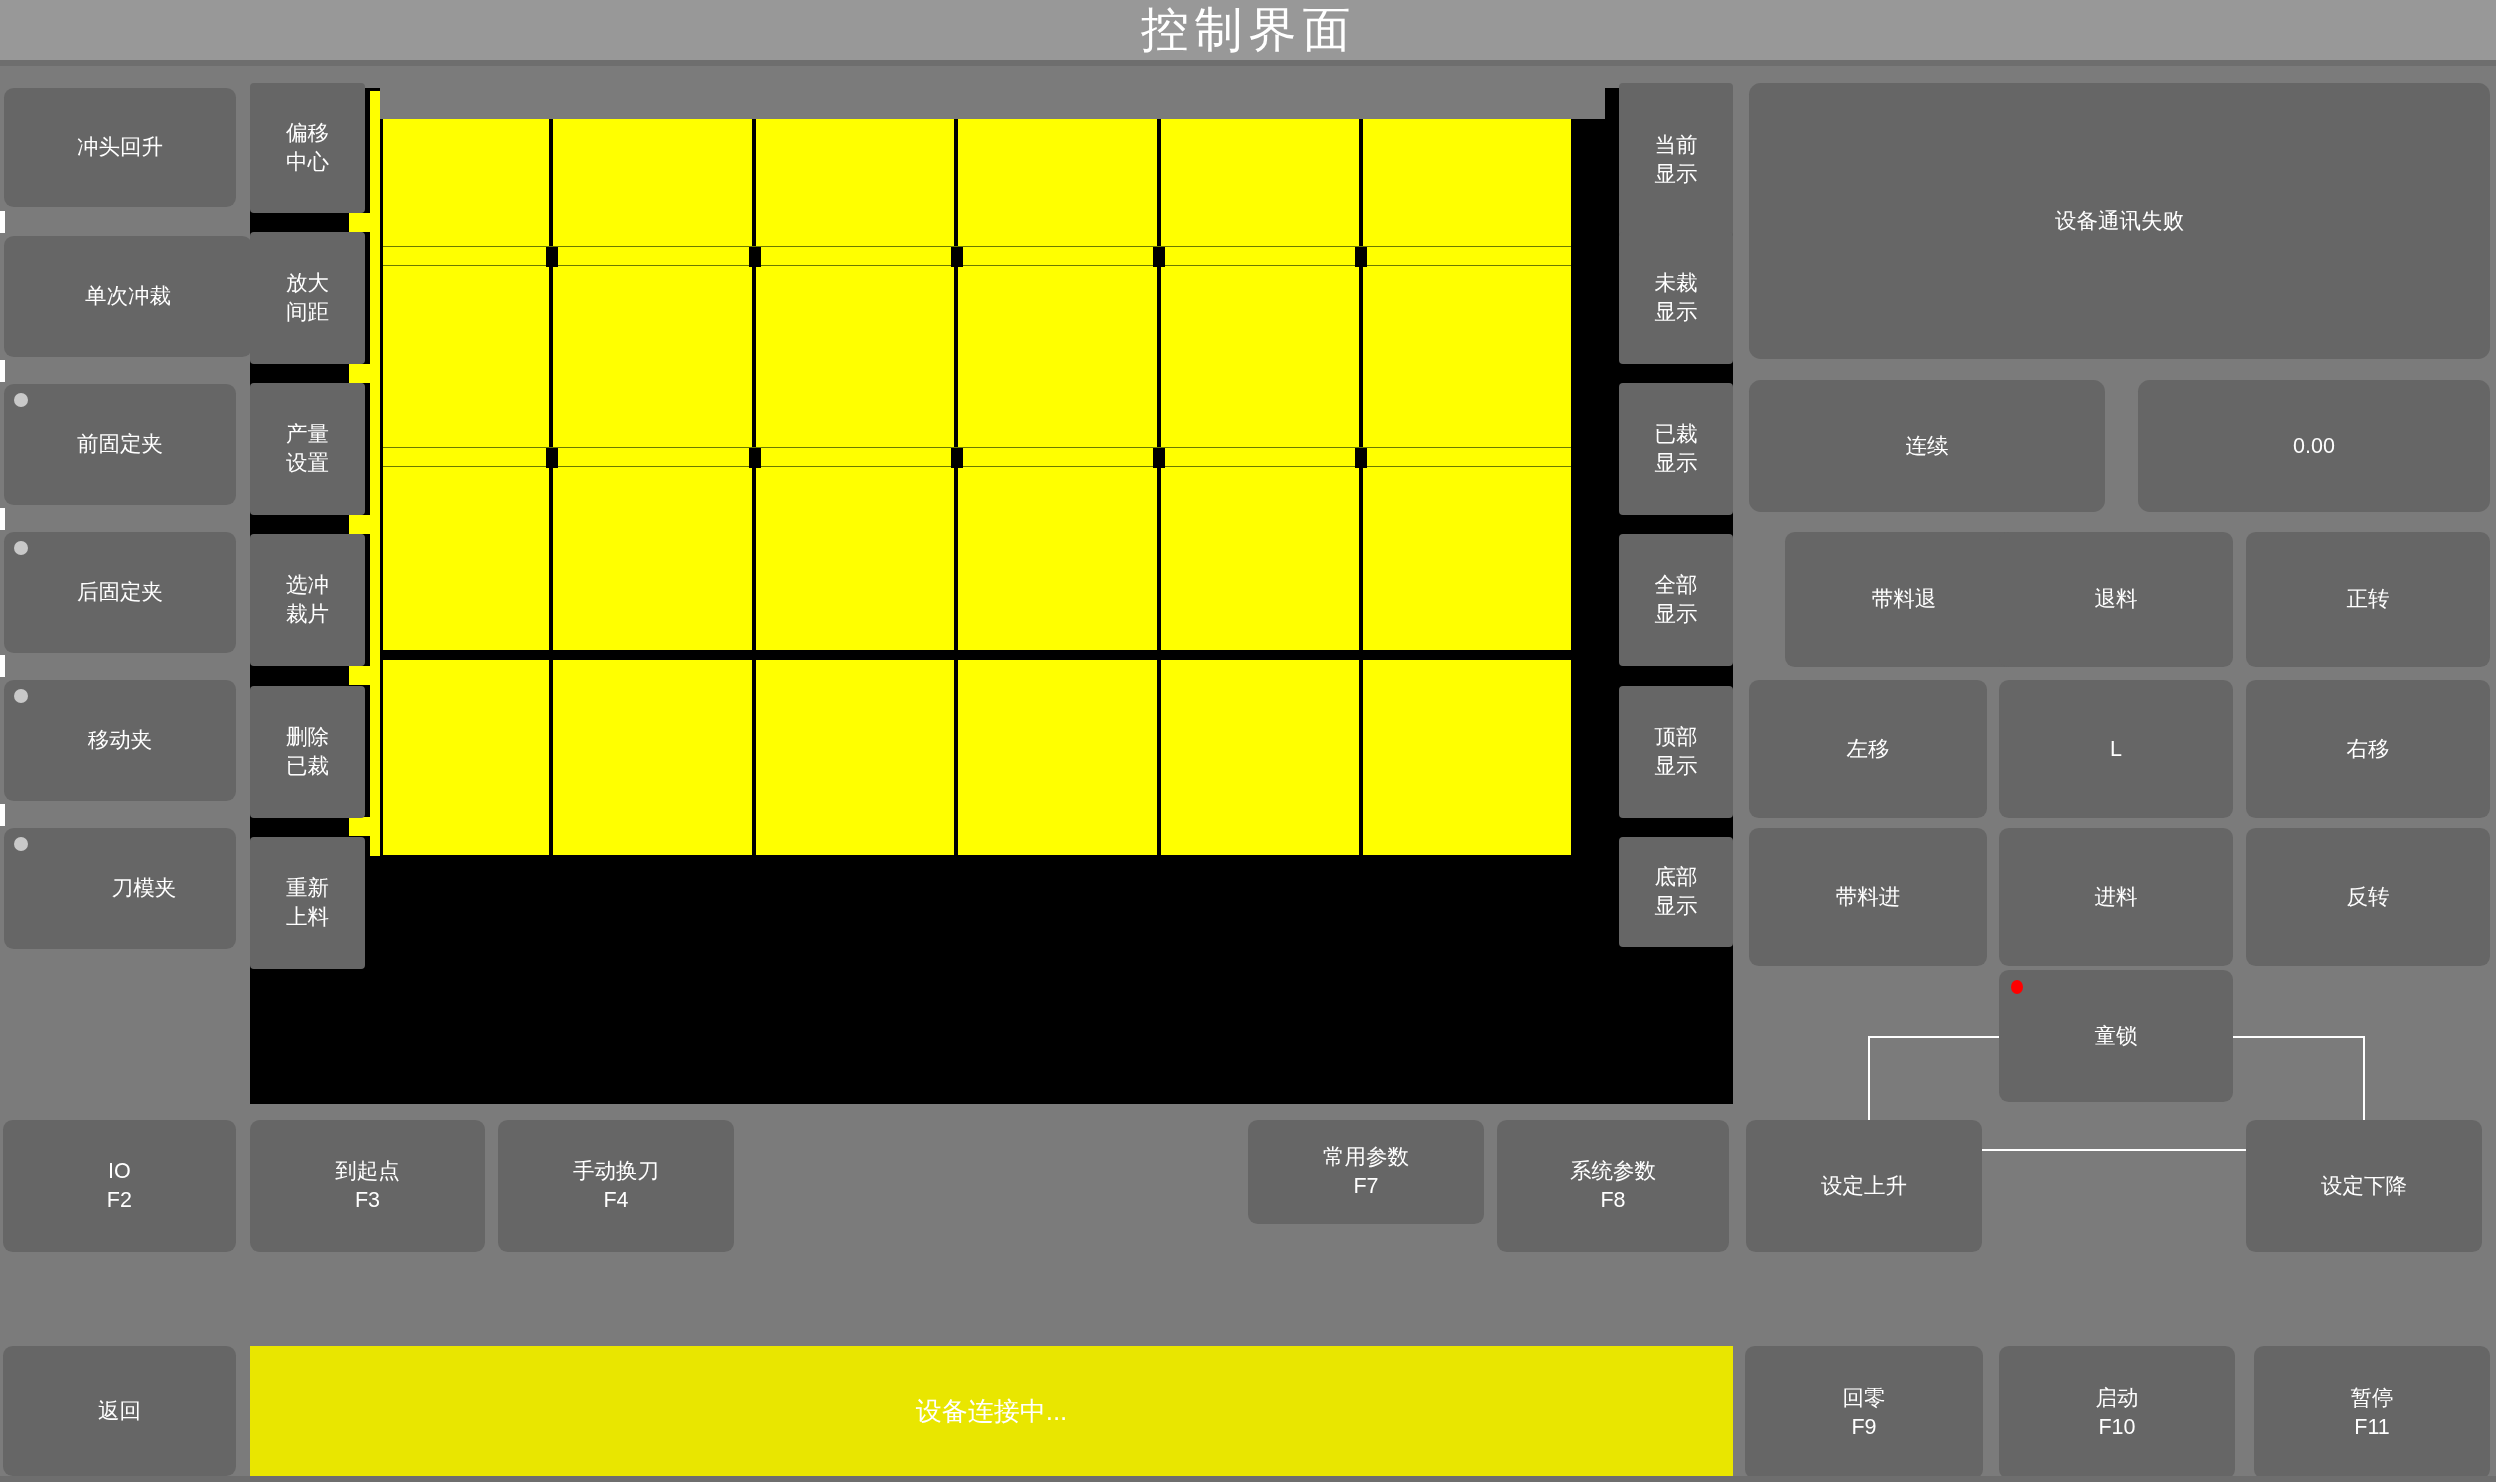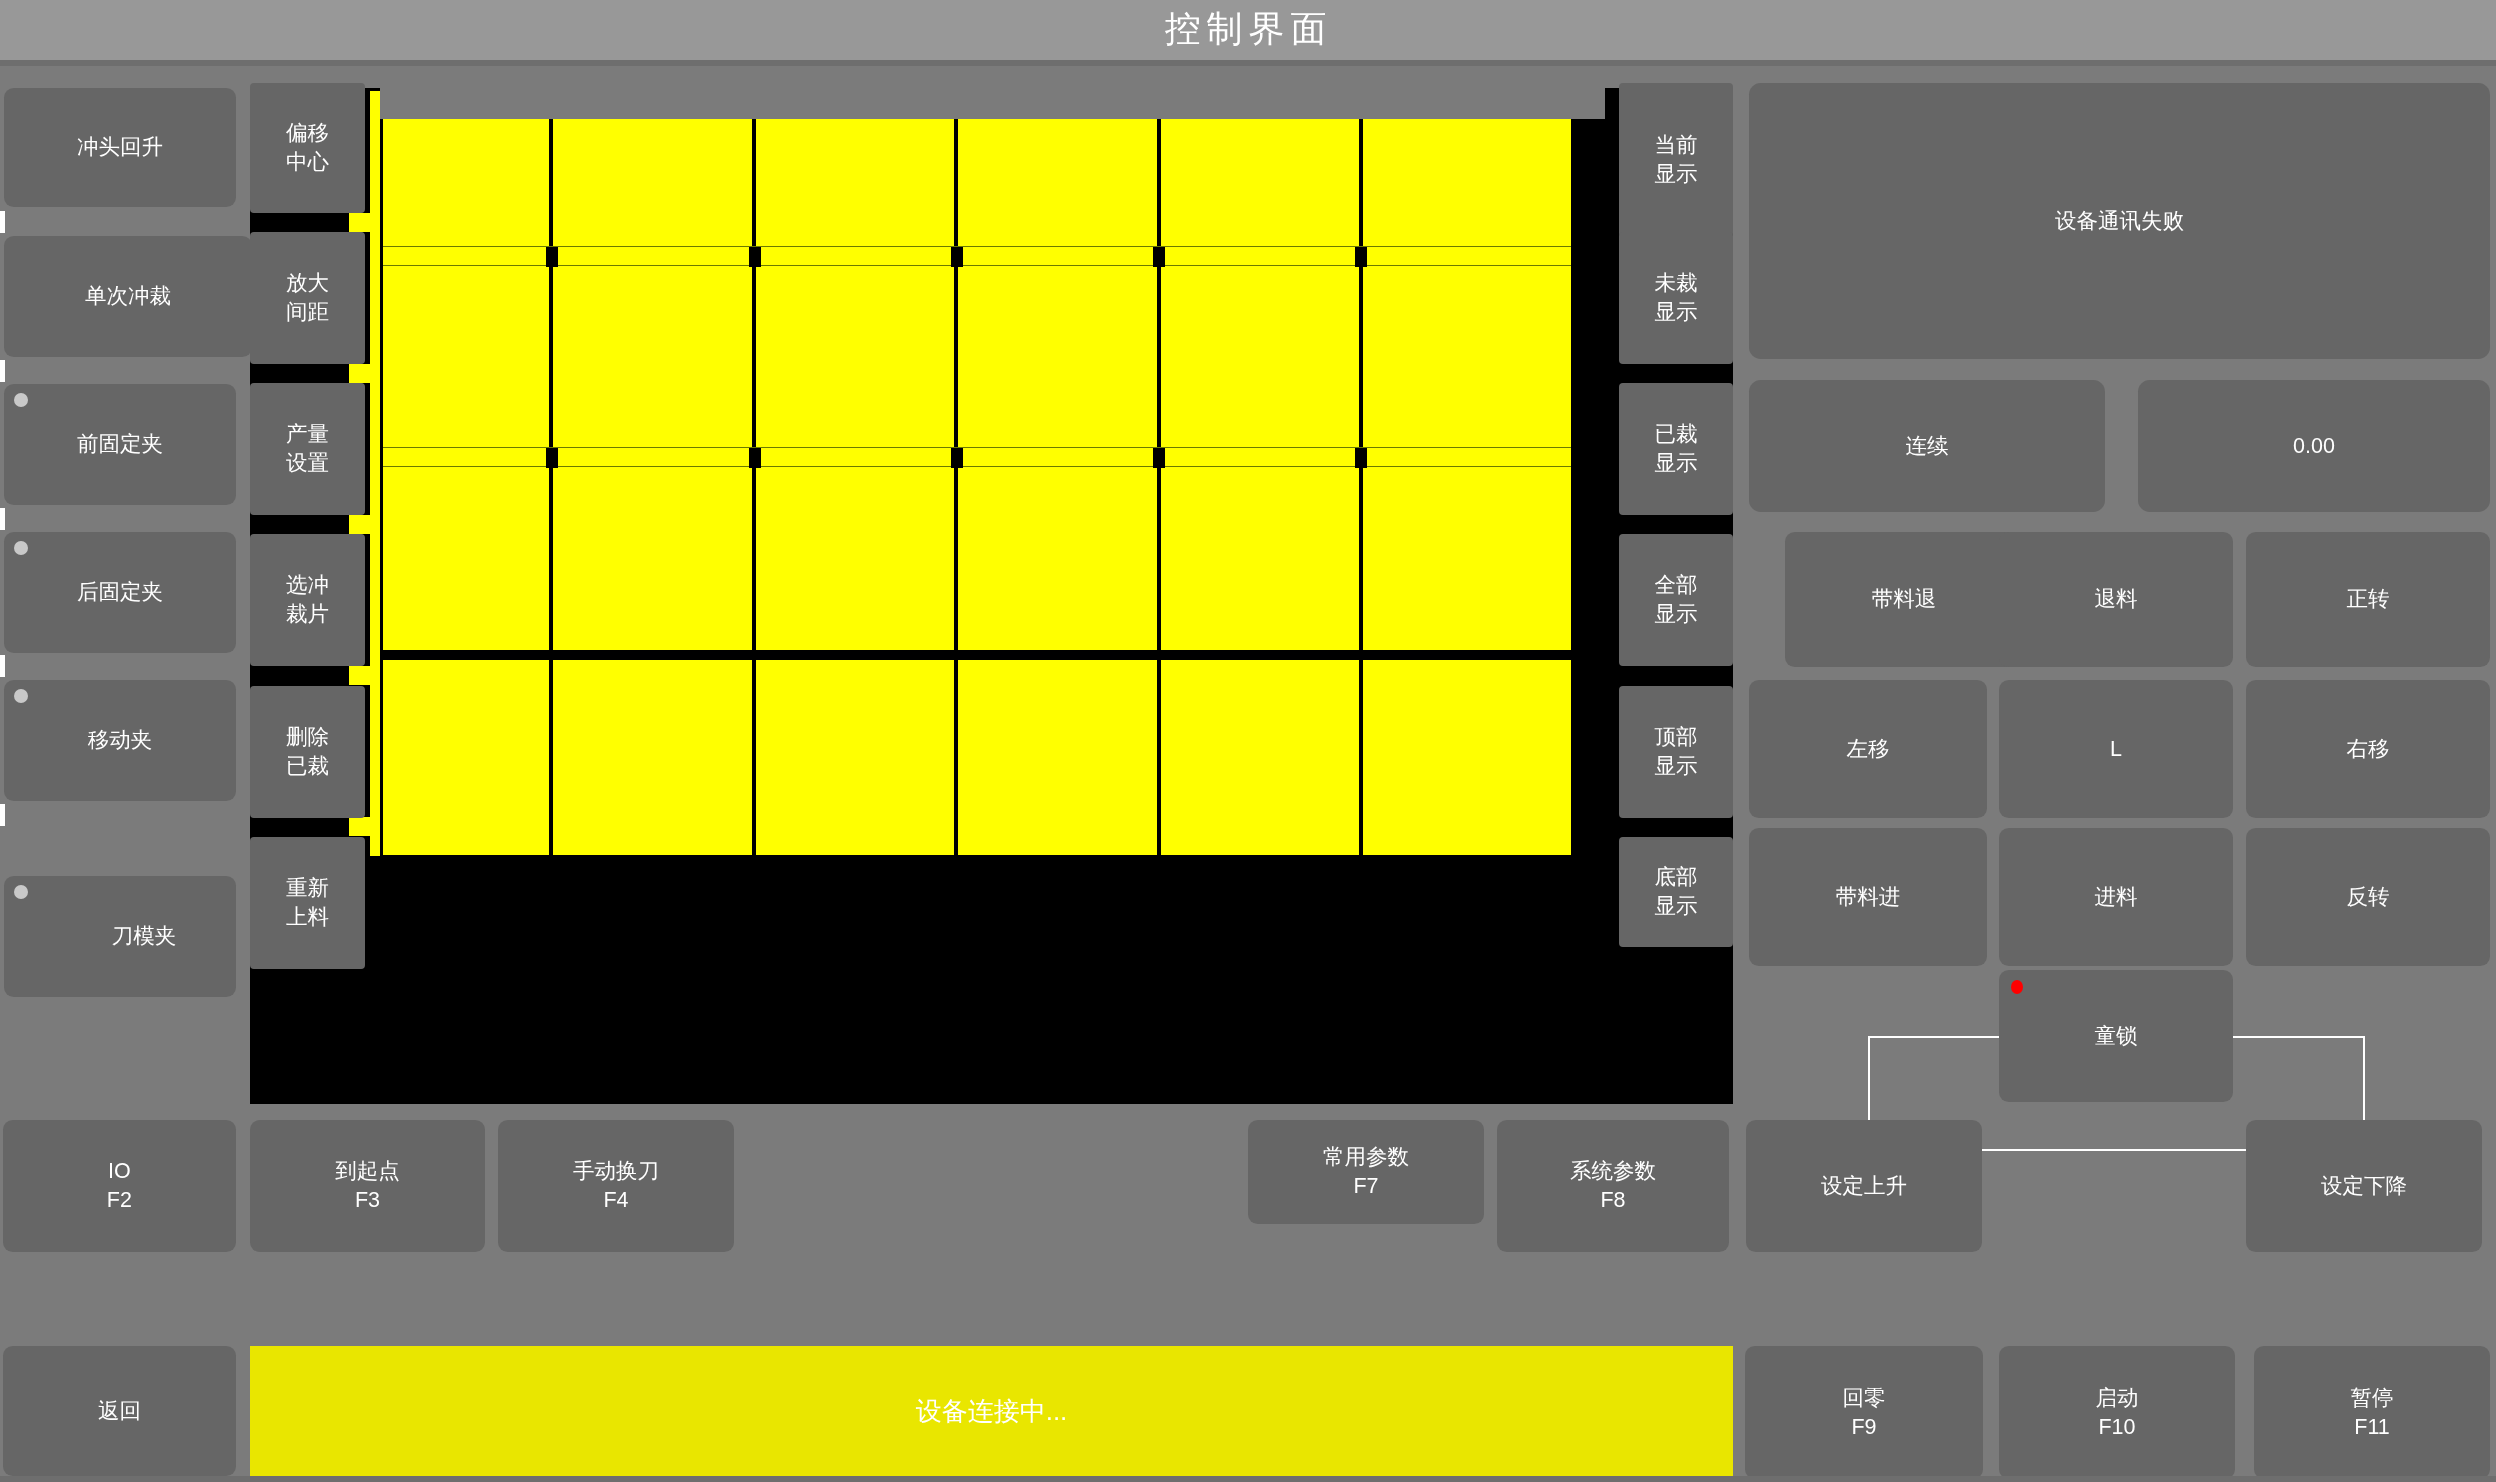--- a/index.html
+++ b/index.html
@@ -8,21 +8,21 @@
     background:#7b7b7b;
     font-family:"Liberation Sans", sans-serif;
     -webkit-font-smoothing:antialiased;
   }
   .abs{position:absolute;box-sizing:border-box;}
   
   #titlebar{left:0;top:0;width:2497px;height:60px;background:#989898;}
   #titlebar-underline{left:0;top:60px;width:2497px;height:5.9px;background:#6e6e6e;}
   #page-title{
     left:0;top:0;width:2497px;height:60px;line-height:59px;text-align:center;
-    color:#ffffff;font-family:"Liberation Serif", serif;font-size:36px;letter-spacing:5.9px;
+    color:#ffffff;font-family:"Liberation Serif", serif;font-size:48px;letter-spacing:5.9px;
   }
   
   .btn{
     background:#666666;color:#ffffff;display:flex;align-items:center;justify-content:center;
     text-align:center;border-radius:9.8px;font-size:21.5px;line-height:29px;white-space:pre-line;
   }
   .btn.sq{border-radius:3.9px;}
   .btn .two{width:55px;word-break:break-all;}
   .dot{
     position:absolute;left:9.8px;top:8.8px;width:14.6px;height:14.6px;border-radius:50%;
@@ -62,21 +62,21 @@
 
 <div class="abs" id="titlebar"></div>
 <div class="abs" id="titlebar-underline"></div>
 <div class="abs" id="page-title">控制界面</div>
 
 <div class="abs btn" style="left:3.9px;top:88px;width:232px;height:119px;"><span>冲头回升</span></div>
 <div class="abs btn" style="left:3.9px;top:236px;width:248px;height:121px;"><span>单次冲裁</span></div>
 <div class="abs btn" style="left:3.9px;top:384px;width:232px;height:121px;"><span class="dot"></span><span>前固定夹</span></div>
 <div class="abs btn" style="left:3.9px;top:532px;width:232px;height:121px;"><span class="dot"></span><span>后固定夹</span></div>
 <div class="abs btn" style="left:3.9px;top:680px;width:232px;height:121px;"><span class="dot"></span><span>移动夹</span></div>
-<div class="abs btn" style="left:3.9px;top:876px;width:232px;height:121px;padding-left:48px;"><span class="dot"></span><span>刀模夹</span></div>
+<div class="abs btn" style="left:3.9px;top:828px;width:232px;height:121px;padding-left:48px;"><span class="dot"></span><span>刀模夹</span></div>
 
 <div class="abs edge-mark" style="top:211px;height:22.4px;"></div>
 <div class="abs edge-mark" style="top:360px;height:22.4px;"></div>
 <div class="abs edge-mark" style="top:508px;height:22.4px;"></div>
 <div class="abs edge-mark" style="top:655px;height:22.4px;"></div>
 <div class="abs edge-mark" style="top:804px;height:22.4px;"></div>
 
 <div class="abs" id="canvas">
   <div class="cv" id="cv-grayband"></div>
   <div class="cv" id="cv-strip"></div>

